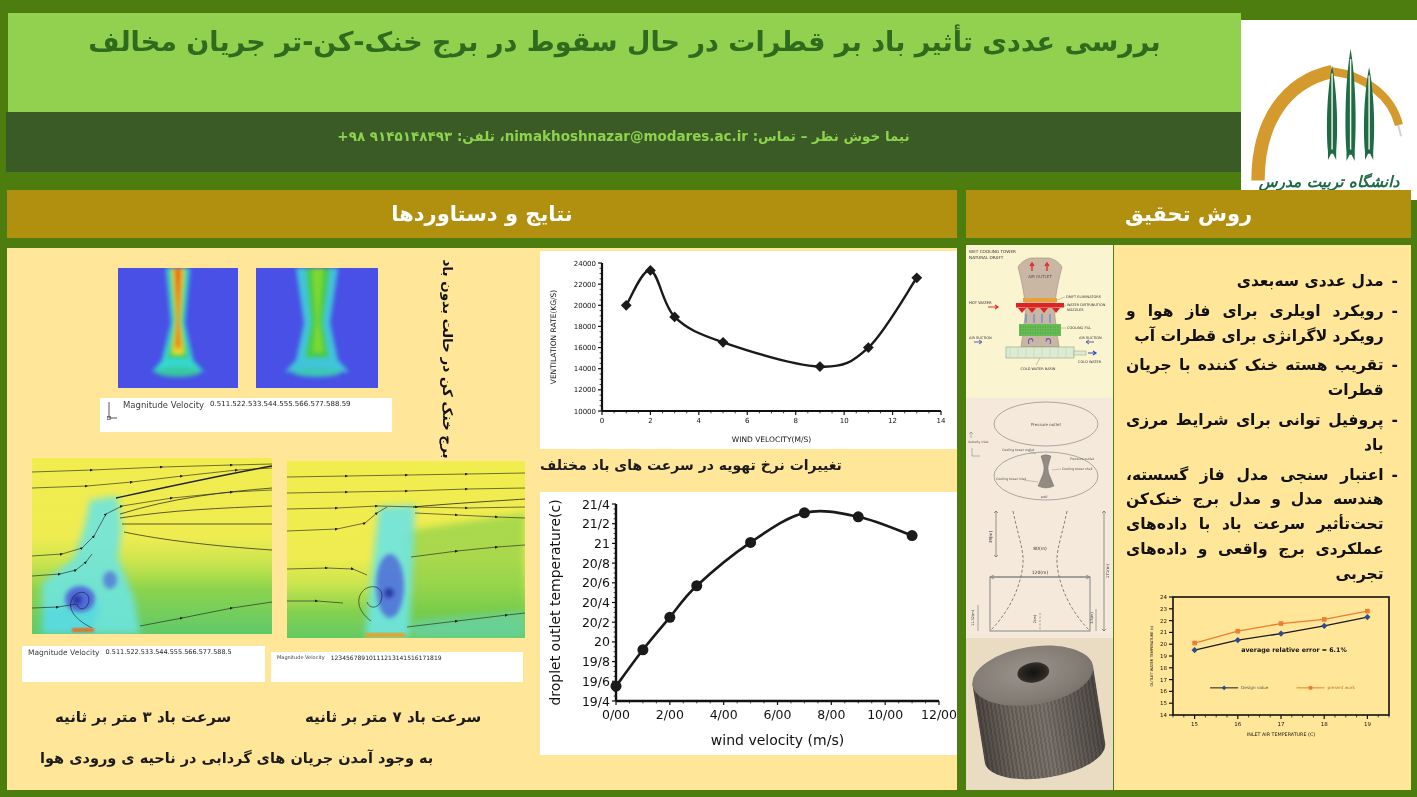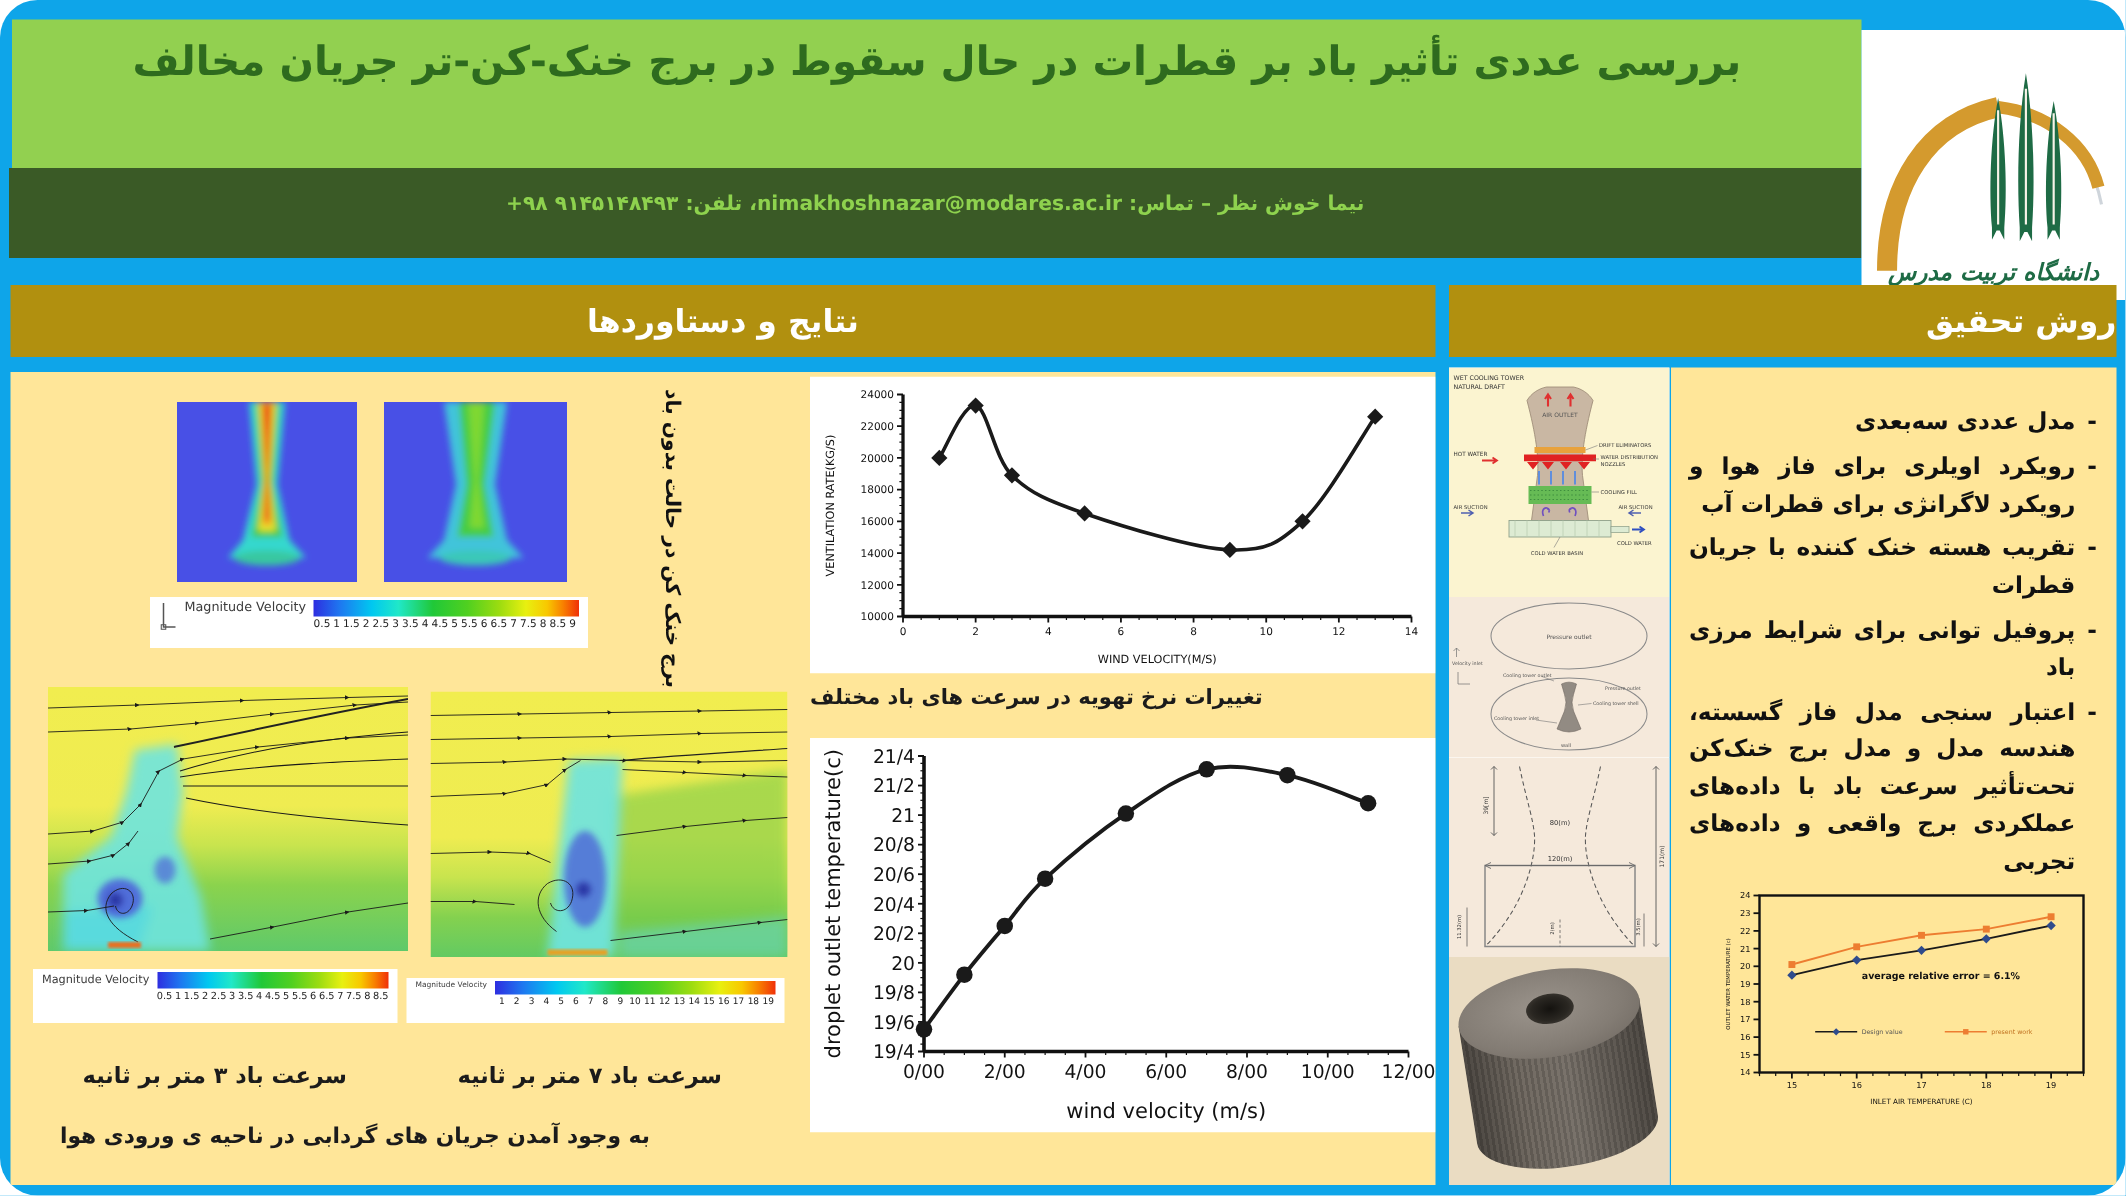--- a/index.html
+++ b/index.html
@@ -1,49 +1,49 @@
 <!DOCTYPE html>
 <html lang="fa"><head>
 <meta charset="utf-8">
 <style>
   html,body{margin:0;padding:0;background:#ffffff;}
-  #poster{position:relative;width:1417px;height:797px;background:#0ea5e9;overflow:hidden;
-          font-family:"DejaVu Sans",sans-serif;border-radius:25px;}
+  #poster{position:relative;width:1417px;height:797px;background:#4d7c0f;overflow:hidden;
+          font-family:"DejaVu Sans",sans-serif;}
   .abs{position:absolute;}
   
   .banner{left:8px;top:13px;width:1233px;height:99px;background:#92D050;}
   .banner-title{display:block;text-align:center;padding-top:13px;font-size:27px;font-weight:bold;
                 color:#2E6B1E;direction:rtl;}
   .strip{left:6px;top:112px;width:1235px;height:60px;background:#3A5A26;}
   .strip-text{display:block;text-align:center;padding-top:16px;font-size:13.5px;font-weight:bold;
               color:#8ED24E;direction:rtl;}
   .logo-box{left:1241px;top:0;width:176px;height:180px;background:#ffffff;margin-top:20px;}
   
   .section-header{background:#B1900F;color:#ffffff;font-weight:bold;font-size:21px;
                   text-align:center;line-height:48px;direction:rtl;}
   .results-header{left:7px;top:190px;width:950px;height:48px;}
-  .method-header{left:966px;top:190px;width:445px;height:48px;text-align:right;}
+  .method-header{left:966px;top:190px;width:445px;height:48px;}
   
   .results-panel{left:7px;top:248px;width:950px;height:542px;background:#FFE699;}
   .method-images{left:966px;top:245px;width:147px;height:545px;background:#ffffff;}
   .bullets-col{left:1114px;top:245px;width:297px;height:545px;background:#FFE699;}
   
   .caption{font-weight:bold;color:#1b1b1b;text-align:left;direction:rtl;}
   .cap-chart{font-size:14px;}
   .cap-wind{font-size:15px;}
   .cap-vortex{font-size:14.5px;}
   
   .vlabel-wrap{left:436px;top:253px;width:24px;height:212px;}
   .vlabel{position:absolute;left:0;top:0;width:212px;height:24px;transform-origin:top left;
           transform:rotate(90deg) translateY(-24px);font-size:13.5px;font-weight:bold;color:#111;
           direction:rtl;text-align:center;line-height:24px;white-space:nowrap;}
   
   .cb{background:#ffffff;display:flex;align-items:flex-start;box-sizing:border-box;padding:2px 6px;gap:5px;}
   .cb-label{color:#3c3c3c;white-space:nowrap;}
-  .cb-right{flex:1;display:flex;flex-direction:column;gap:1px;}
+  .cb-right{flex:1;display:flex;flex-direction:row;gap:1px;}
   .cb-bar{height:11px;background:linear-gradient(90deg,#2E2EE0 0%,#1E78F0 10%,#00C8F0 22%,#20E8C8 32%,
           #20C838 45%,#50D020 58%,#9CDC10 70%,#E8F010 80%,#F8C800 88%,#F88000 94%,#F03008 100%);}
   .cb-ticks{display:flex;justify-content:space-between;color:#222;}
   .cb-ticks span{flex:1;text-align:center;}
   #cb1{left:100px;top:398px;width:292px;height:34px;} #cb1 .cb-label{font-size:8.5px;} #cb1 .cb-ticks{font-size:7px;}
   #cb2{left:22px;top:646px;width:243px;height:36px;} #cb2 .cb-label{font-size:7.5px;} #cb2 .cb-ticks{font-size:6.5px;}
   #cb3{left:271px;top:652px;width:252px;height:30px;} #cb3 .cb-label{font-size:5px;} #cb3 .cb-ticks{font-size:6px;} #cb3 .cb-bar{height:9px;}
   
   .bullets-inner{direction:rtl;padding:24px 13px 0 12px;}
   .bullet-row{display:flex;gap:8px;margin-bottom:5px;align-items:flex-start;}

